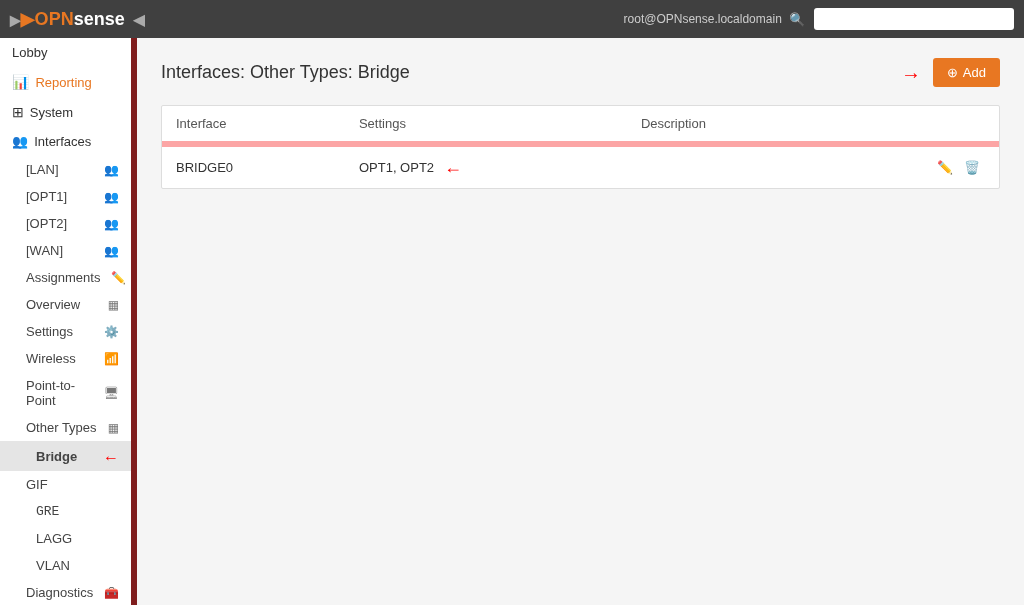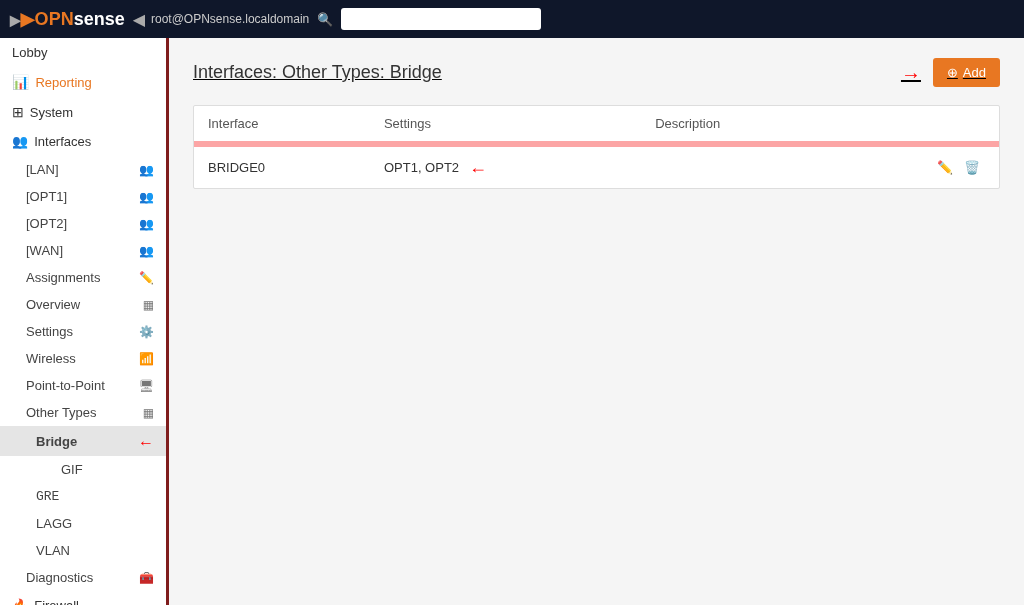--- a/index.html
+++ b/index.html
@@ -1,23 +1,24 @@
 <!DOCTYPE html>
 <html><head>
   <meta charset="utf-8">
   <style>
     * { margin: 0; padding: 0; box-sizing: border-box; }
     body { font-family: Arial, sans-serif; font-size: 13px; background: #f0f0f0; display: flex; flex-direction: column; height: 605px; overflow: hidden; }
 
     
     .navbar {
-      background: #0f172a;
+      background: #404040;
       height: 38px;
       display: flex;
       align-items: center;
+      justify-content: space-between;
       padding: 0 10px;
       flex-shrink: 0;
     }
     .navbar-left { display: flex; align-items: center; gap: 8px; }
     .logo-text { color: #fff; font-size: 18px; font-weight: bold; }
     .logo-opn { color: #e87722; }
     .logo-sense { color: #fff; }
     .navbar-toggle { color: #aaa; cursor: pointer; font-size: 16px; }
     .navbar-right { display: flex; align-items: center; gap: 8px; }
     .navbar-user { color: #ccc; font-size: 12px; padding-left: 6px; }
@@ -29,23 +30,23 @@
       font-size: 12px;
       width: 200px;
     }
     .search-icon-wrap { color: #aaa; font-size: 13px; }
 
     
     .main-wrap { display: flex; flex: 1; overflow: hidden; }
 
     
     .sidebar {
-      width: 169px;
+      width: 137px;
       background: #fff;
-      border-right: 3px solid #7f1d1d;
+      border-right: 6px solid #7f1d1d;
       overflow-y: auto;
       flex-shrink: 0;
     }
     .sidebar-icon { font-size: 12px; color: #777; }
     .sidebar-sub {
       padding: 6px 12px 6px 26px;
       cursor: pointer;
       color: #444;
       font-size: 13px;
       display: flex;
@@ -70,21 +71,20 @@
       flex: 1;
       padding: 20px 24px;
       background: #f5f5f5;
       overflow-y: auto;
     }
     .content-header {
       display: flex;
       align-items: center;
       justify-content: space-between;
       margin-bottom: 18px;
-      text-decoration: underline;
     }
     .page-title {
       font-size: 18px;
       font-weight: normal;
       color: #333;
     }
     .btn-add {
       background: #e87722;
       color: #fff;
       border: none;
@@ -244,21 +244,21 @@
     </div>
     <div class="sidebar-sub">
       <span>Other Types</span>
       <span class="sidebar-icon">▦</span>
     </div>
 
     <div class="sidebar-sub active" style="padding-left: 36px; background:#e5e5e5; display:flex; align-items:center;">
       <span>Bridge</span>
       <span class="bridge-arrow">←</span>
     </div>
-    <div class="sidebar-sub" style=" margin-left: 35px;">
+    <div class="sidebar-sub" style="">
       <span>GIF</span>
     </div>
     <div class="sidebar-sub" style="padding-left: 36px; font-family: Liberation Mono, monospace;">
       <span>GRE</span>
     </div>
     <div class="sidebar-sub" style="padding-left: 36px;">
       <span>LAGG</span>
     </div>
     <div class="sidebar-sub" style="padding-left: 36px;">
       <span>VLAN</span>

